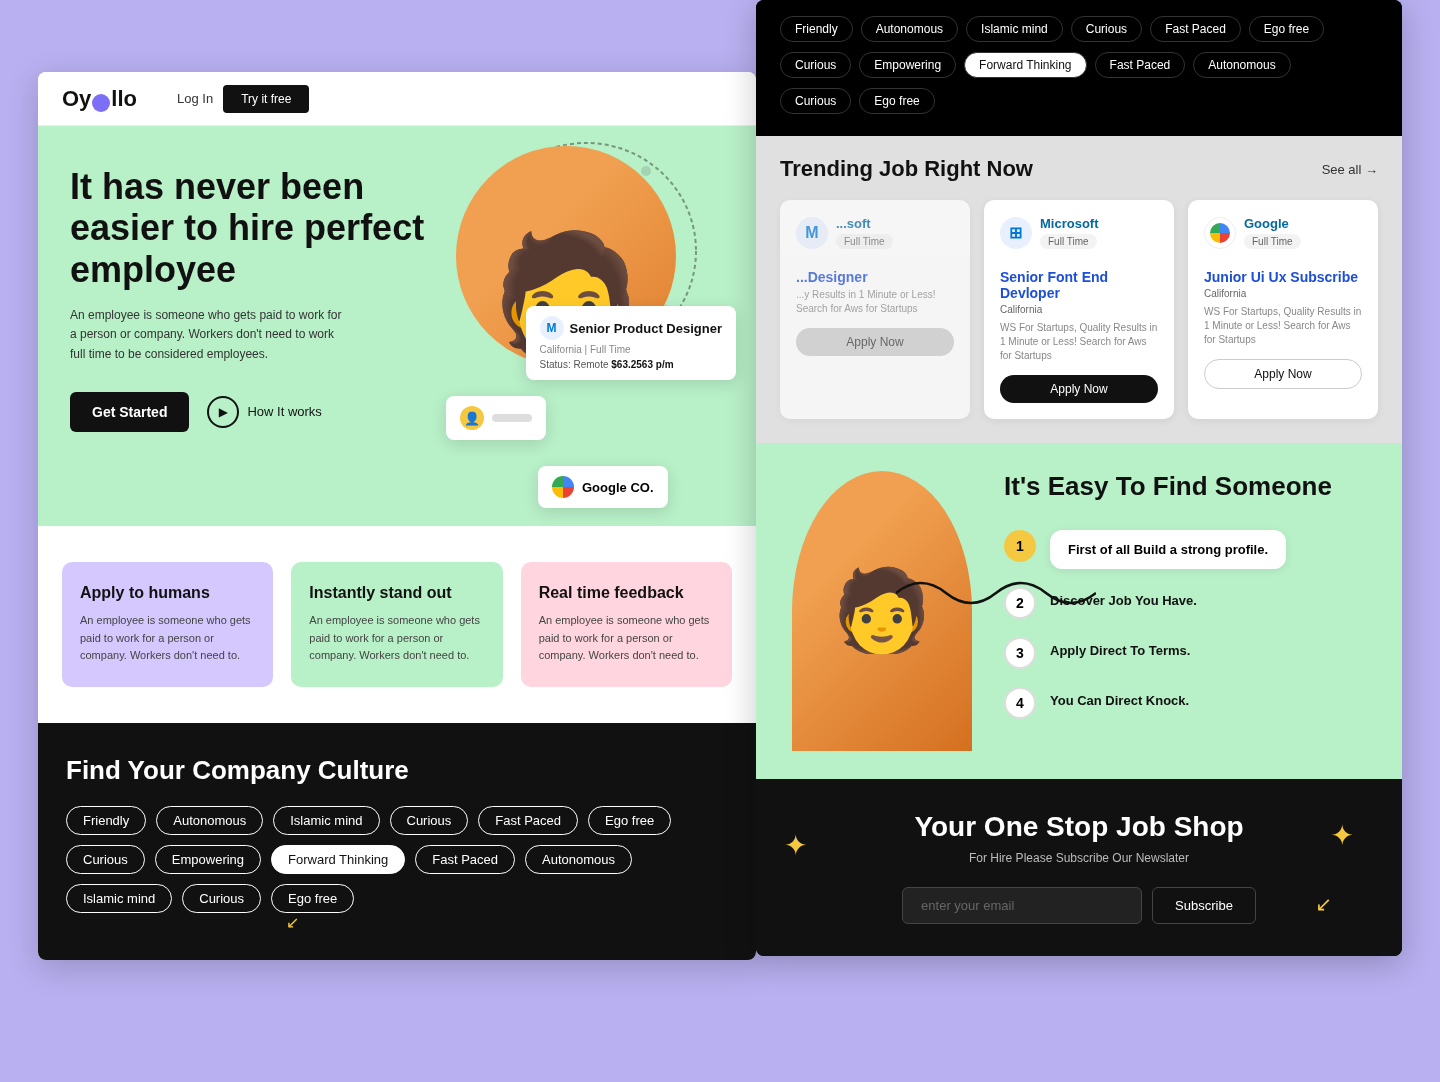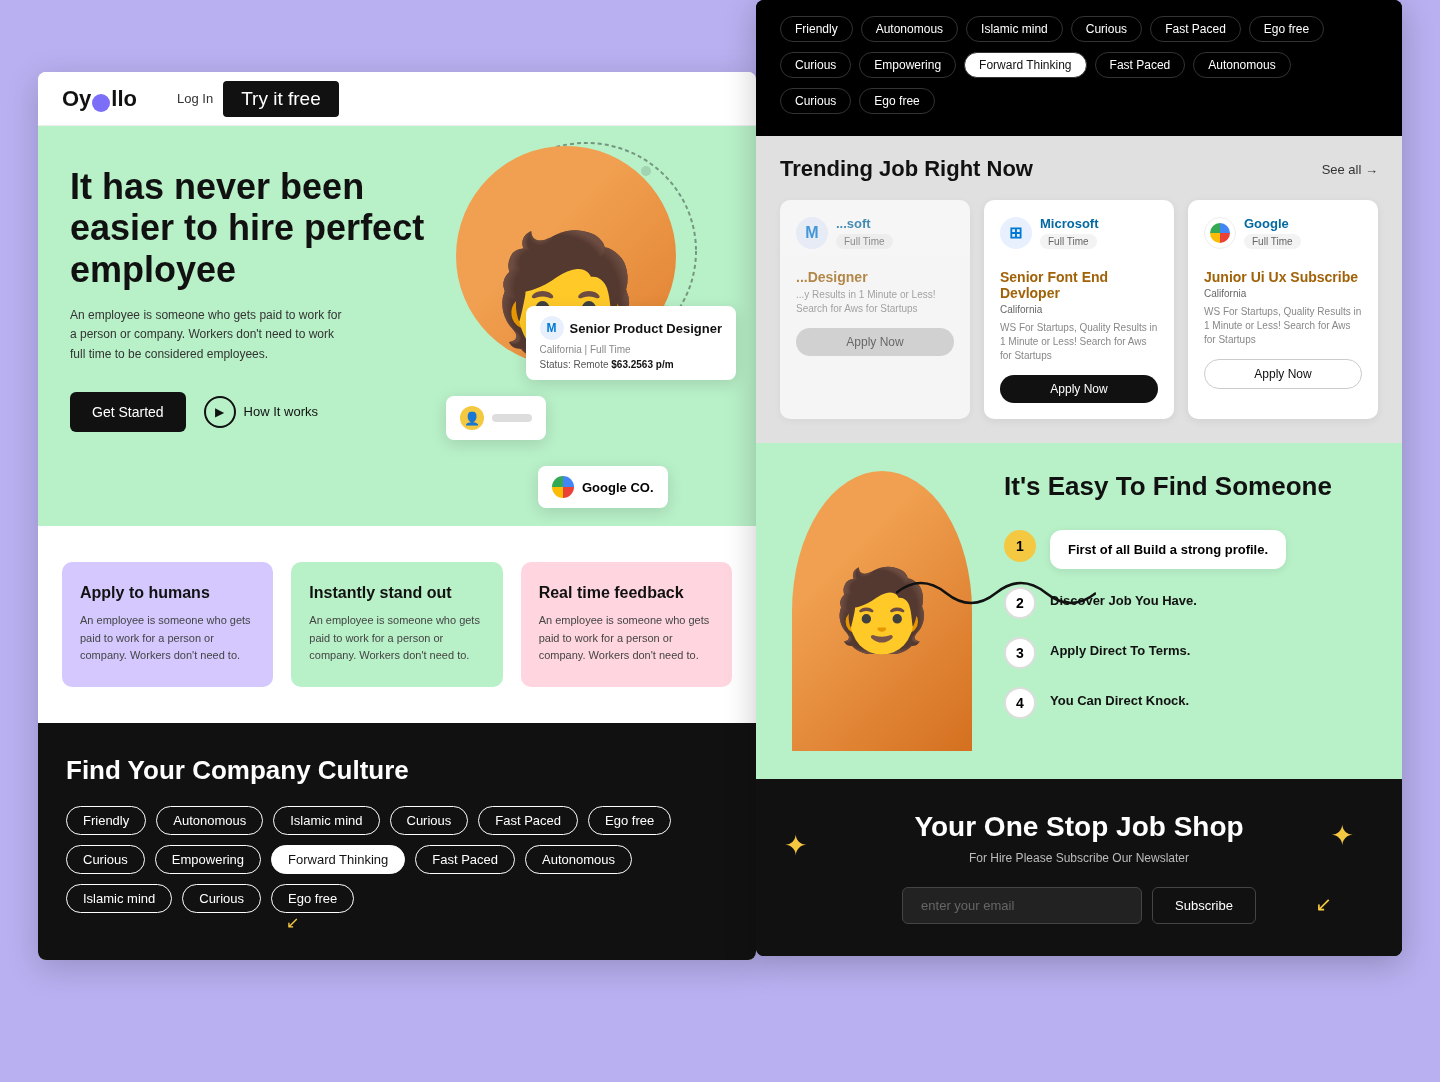--- a/index.html
+++ b/index.html
@@ -75,21 +75,21 @@
       background: none;
       border: none;
       cursor: pointer;
     }
     .btn-try {
       background: #111;
       color: #fff;
       border: none;
       padding: 7px 18px;
       border-radius: 4px;
-      font-size: 19px;
+      font-size: 12px;
       cursor: pointer;
     }
 
     
     .hero {
       background: #b8f0c8;
       padding: 40px 32px 30px 32px;
       min-height: 400px;
       position: relative;
       overflow: hidden;
@@ -114,21 +114,21 @@
       align-items: center;
       gap: 18px;
     }
     .btn-get-started {
       background: #111;
       color: #fff;
       border: none;
       padding: 12px 22px;
       border-radius: 6px;
       font-size: 14px;
-      font-weight: normal;
+      font-weight: bold;
       cursor: pointer;
       position: relative;
     }
     .btn-get-started::after {
       content: '';
       position: absolute;
       right: -6px;
       bottom: -6px;
       width: 100%;
       height: 100%;
@@ -298,21 +298,21 @@
     .company-logo {
       width: 32px; height: 32px; border-radius: 50%;
       background: #eee;
       display: flex; align-items: center; justify-content: center;
       font-size: 16px; font-weight: bold;
     }
     .microsoft-logo { background: #e8f0fe; color: #0078d4; }
     .google-logo { background: #fff; border: 1px solid #eee; }
     .company-name { font-size: 13px; font-weight: bold; color: #0369a1; }
     .job-type-badge { font-size: 10px; color: #666; background: #f3f3f3; border-radius: 8px; padding: 2px 8px; }
-    .job-title-card { font-size: 14px; font-weight: bold; color: #a16207; margin-bottom: 3px; margin-top: 20px; }
+    .job-title-card { font-size: 14px; font-weight: bold; color: #1d4ed8; margin-bottom: 3px; margin-top: 20px; }
     .job-location { font-size: 10px; color: #666; margin-bottom: 6px; }
     .job-desc { font-size: 10px; color: #888; margin-bottom: 12px; line-height: 1.4; }
     .btn-apply-now {
       background: #111;
       color: #fff;
       border: none;
       border-radius: 20px;
       padding: 7px 18px;
       font-size: 12px;
       cursor: pointer;

